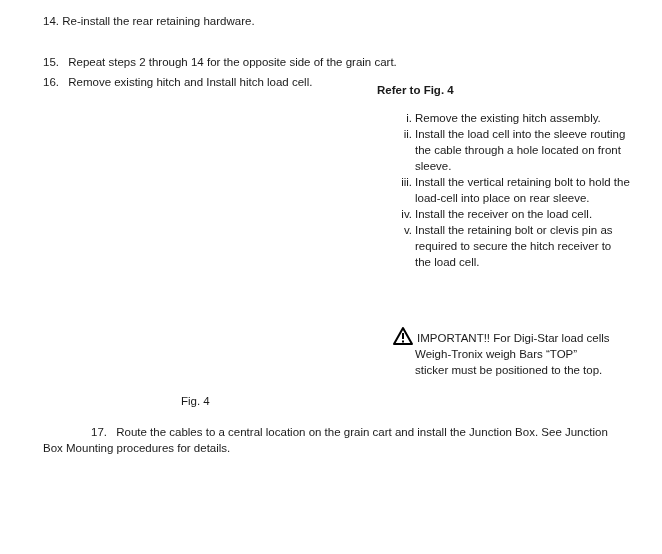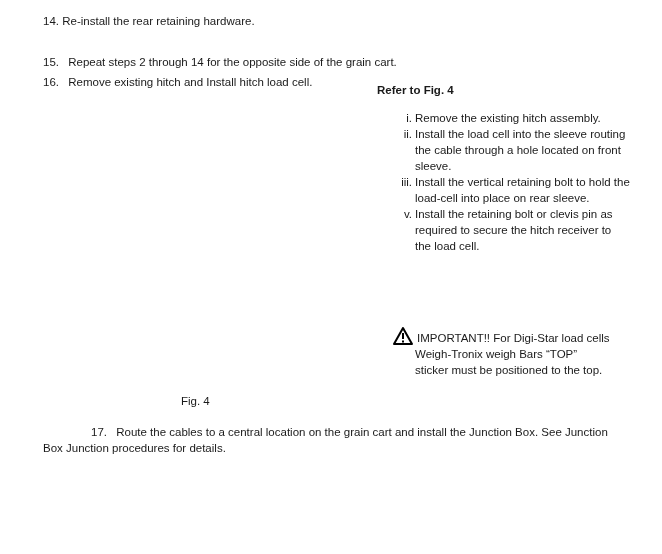--- a/index.html
+++ b/index.html
@@ -93,20 +93,24 @@
     </li>
     <li class="sub-item">
       <span class="sub-marker">ii.</span>
       <span>Install the load cell into the sleeve routing the cable through a hole located on front sleeve.</span>
     </li>
     <li class="sub-item">
       <span class="sub-marker">iii.</span>
       <span>Install the vertical retaining bolt to hold the load-cell into place on rear sleeve.</span>
     </li>
     <li class="sub-item">
+      <span class="sub-marker">iv.</span>
+      <span>Install the receiver on the load cell.</span>
+    </li>
+    <li class="sub-item">
       <span class="sub-marker">v.</span>
       <span>Install the retaining bolt or clevis pin as required to secure the hitch receiver to the load cell.</span>
     </li>
   </ul>
 
   <div class="warn">
     <svg class="warn-icon" viewBox="0 0 20 18">
       <path d="M10 1 L19 17 L1 17 Z" fill="none" stroke="#000" stroke-width="2" stroke-linejoin="round"></path>
       <rect x="9" y="6" width="2" height="6" fill="#000"></rect>
       <rect x="9" y="13.5" width="2" height="2" fill="#000"></rect>
@@ -115,15 +119,15 @@
     <span class="warn-cont">Weigh-Tronix weigh Bars “TOP”</span>
     <span class="warn-cont">sticker must be positioned to the top.</span>
   </div>
 
   <div class="abs" style="left:181px; top:395px;">Fig. 4</div>
 
   <div class="abs" style="left:43px; top:426px;margin-left:48px;">
     <span class="step-num" style="margin-right:6px;">17.</span>
     <span>Route the cables to a central location on the grain cart and install the Junction Box.  See Junction</span>
   </div>
-  <div class="abs" style="left:43px; top:442px;">Box Junction procedures for details.</div>
+  <div class="abs" style="left:43px; top:442px;">Box Mounting procedures for details.</div>
 
 </div>
 
 </body></html>

